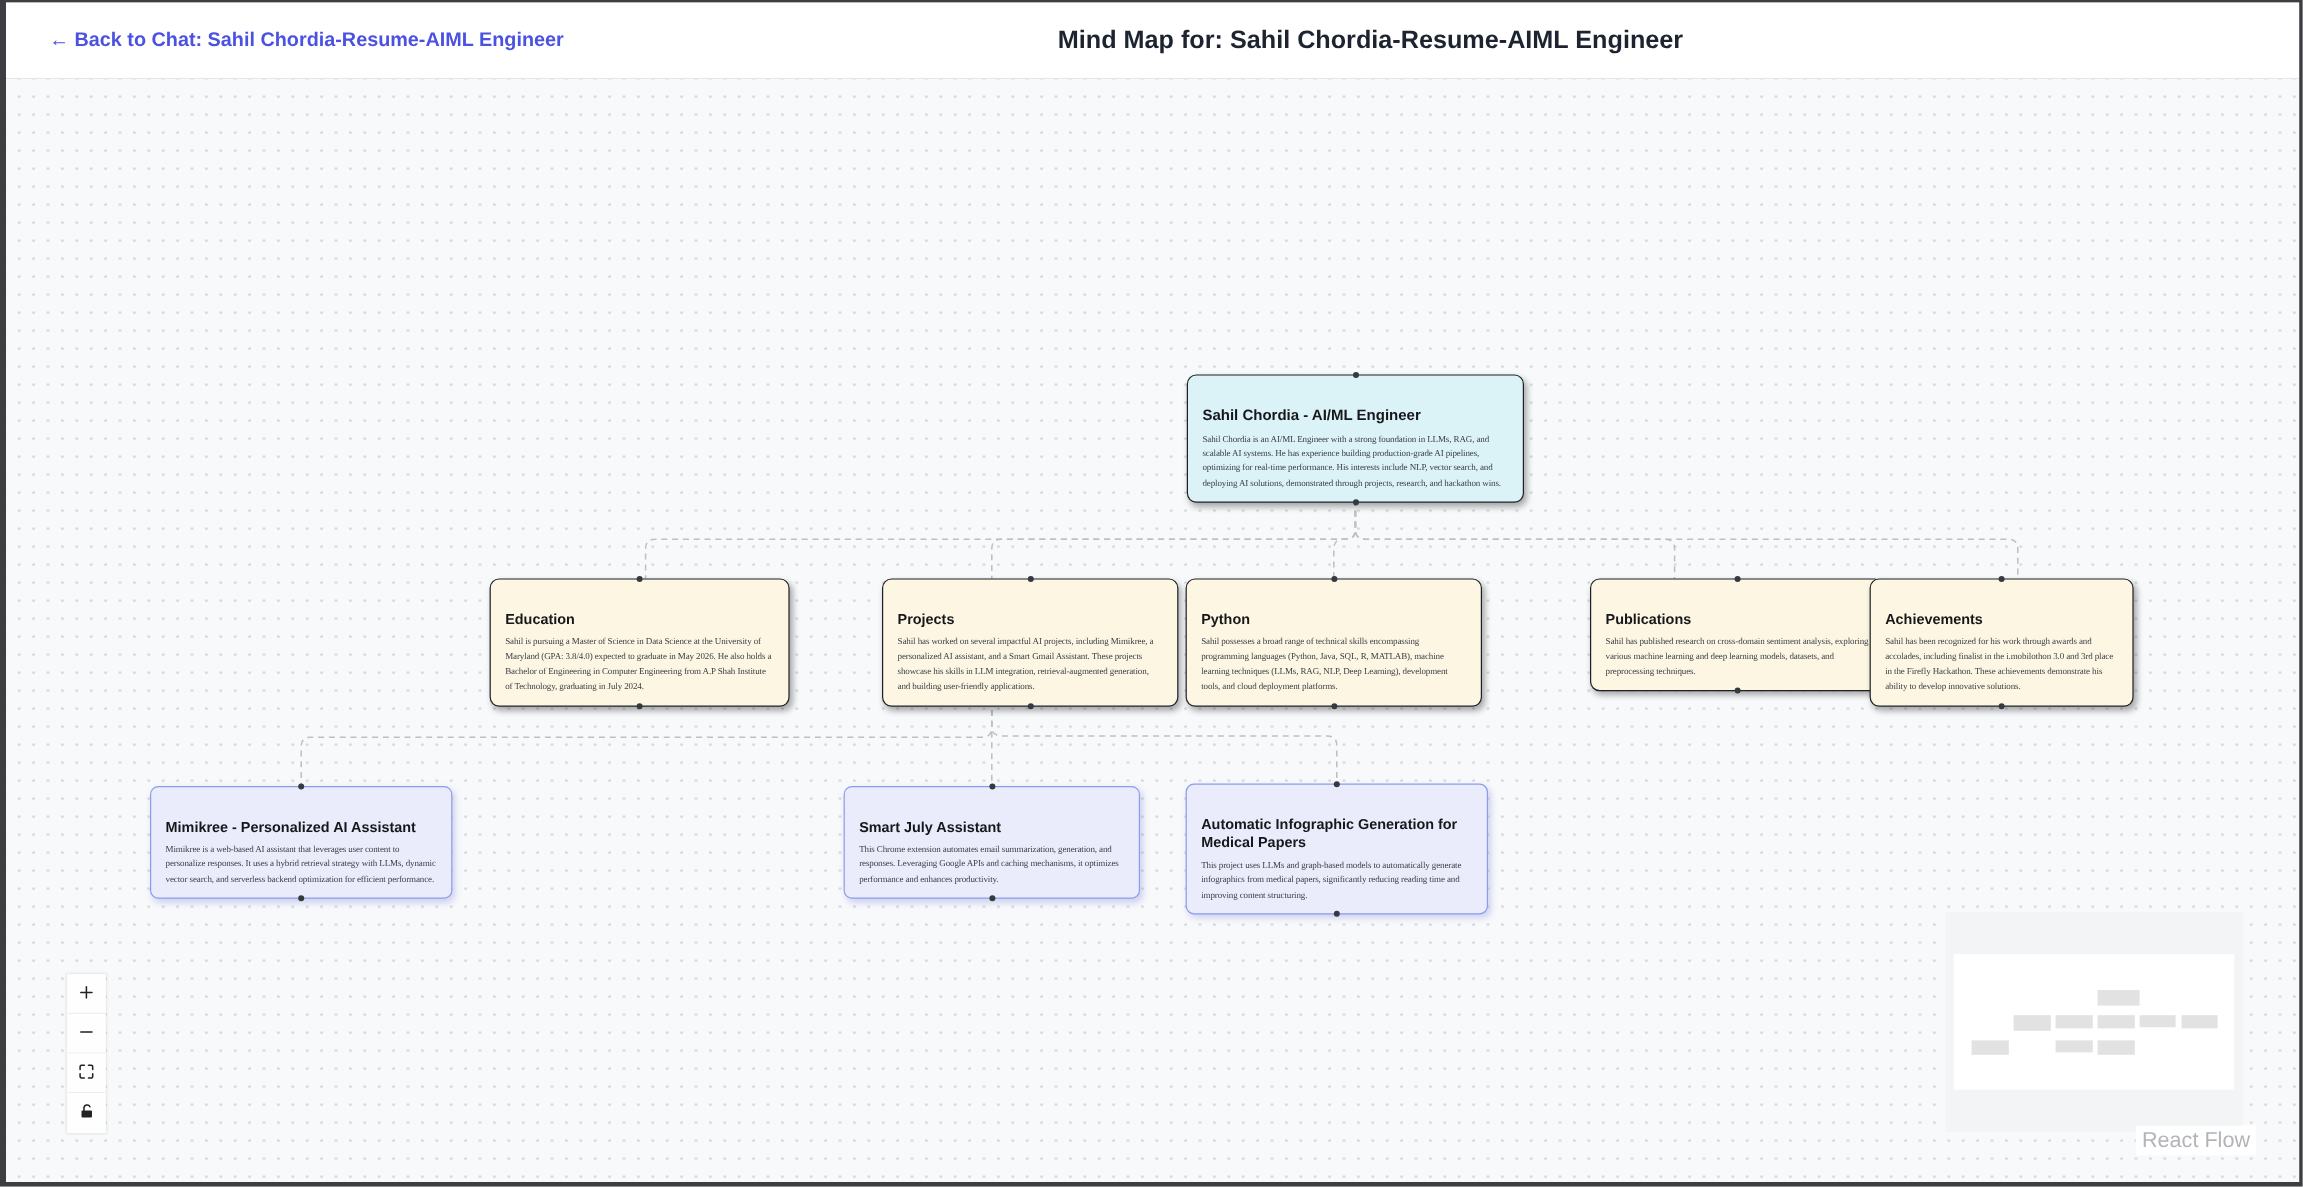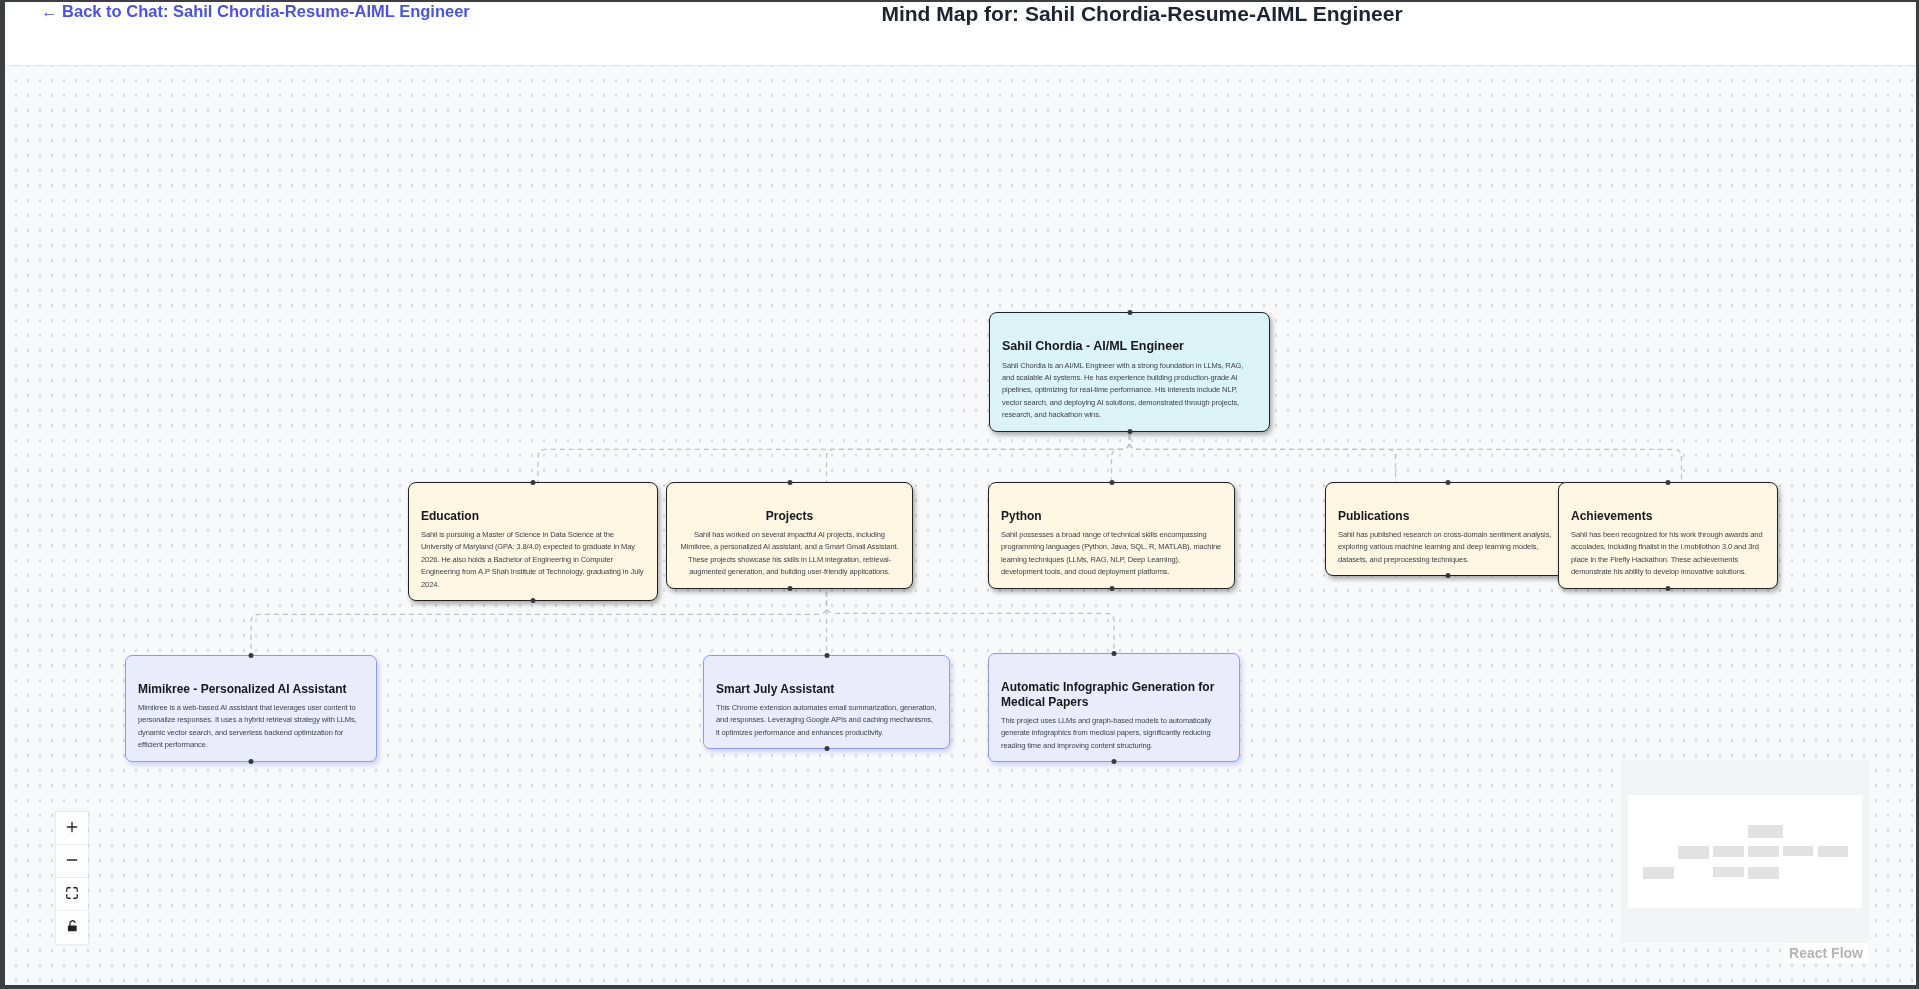--- a/index.html
+++ b/index.html
@@ -7,58 +7,58 @@
     --root-fill:#dbf2f7; --branch-fill:#fdf6e2; --leaf-fill:#eaecfb;
     --dark-border:#1d2126; --leaf-border:#8b9cee;
     --edge:#bcc0c7; --canvas-bg:#f8f9fb; --dot:#d7d8db; --attribution-text:#b3b4b8;
   }
   html,body{margin:0;padding:0;background:#fff;}
   body{font-family:"Liberation Sans","DejaVu Sans",sans-serif;}
   .page{width:1919px;height:989px;box-sizing:border-box;border:solid #3c3e41;
         border-width:2px 3px 4px 5px;display:flex;flex-direction:column;overflow:hidden;background:#fff;}
   
   .app-header{height:64px;flex:none;background:#fff;border-bottom:1px solid #e4e5e8;
-        position:relative;display:flex;align-items:flex-start;padding:0 36px;box-sizing:border-box;}
+        position:relative;display:flex;align-items:center;padding:0 36px;box-sizing:border-box;}
   .back-link{color:var(--link);font-size:16.5px;font-weight:700;text-decoration:none;cursor:pointer;}
   .page-title{position:absolute;left:59.5%;transform:translateX(-50%);white-space:nowrap;
         font-size:21px;font-weight:700;color:var(--title-text);}
   
   .flow-canvas{flex:1;position:relative;overflow:hidden;background-color:var(--canvas-bg);
         background-image:radial-gradient(circle,var(--dot) 1.1px,transparent 1.3px);
         background-size:12px 15px;background-position:5px 7px;}
   #edges-svg{position:absolute;left:0;top:0;pointer-events:none;}
   .edge-path{fill:none;stroke:var(--edge);stroke-width:1.3;stroke-dasharray:5 4;}
   
   .node{position:absolute;box-sizing:border-box;padding:26px 12px 9px;border-radius:8px;}
   .node.root{background:var(--root-fill);border:1.6px solid var(--dark-border);box-shadow:2px 3px 5px rgba(0,0,0,.33);}
   .node.branch{background:var(--branch-fill);border:1.6px solid var(--dark-border);box-shadow:2px 3px 5px rgba(0,0,0,.33);}
   .node.leaf{background:var(--leaf-fill);border:1.5px solid var(--leaf-border);border-radius:7px;
         box-shadow:2px 3px 5px rgba(110,120,210,.30);}
   .node-title{font-size:12px;font-weight:700;color:#15171b;margin-bottom:5px;line-height:1.25;}
   .node.root .node-title{font-size:12.5px;}
-  .node-body{font-size:7.5px;line-height:12.4px;color:#3e4248;letter-spacing:-0.1px;}
+  .node-body{font-size:7.5px;line-height:12.4px;color:#3e4248;letter-spacing:-0.1px;font-family:Liberation Serif, serif;}
   .handle{position:absolute;left:50%;transform:translateX(-50%);width:5px;height:5px;
         border-radius:50%;background:#343a40;}
   .handle.top{top:-3px;} .handle.bottom{bottom:-3px;}
   
   .flow-controls{position:absolute;left:51px;bottom:41px;width:32px;background:#fff;
         box-shadow:0 0 2px 1px rgba(0,0,0,.08);display:flex;flex-direction:column;}
   .ctrl-btn{width:32px;height:33px;box-sizing:border-box;background:#fefefe;border:none;
         border-bottom:1px solid #eee;display:flex;align-items:center;justify-content:center;
         cursor:pointer;padding:0;}
   .ctrl-btn:last-child{border-bottom:none;}
   .ctrl-btn svg{width:14px;height:14px;stroke:#222;fill:none;stroke-width:2.2;stroke-linecap:round;stroke-linejoin:round;}
   .ctrl-btn svg .filled{fill:#222;stroke:none;}
   
   .minimap{position:absolute;right:47px;bottom:42px;width:248px;height:183px;background:#f3f4f5;}
   .mm-viewport{position:absolute;background:#fff;}
   .mm-node{position:absolute;background:#e2e2e2;}
   
-  .attribution{position:absolute;right:48px;bottom:22px;background:rgba(255,255,255,.92);
-        padding:2px 5px;font-size:14px;color:var(--attribution-text);text-decoration:none;font-weight:bold;}
+  .attribution{position:absolute;right:36px;bottom:22px;background:rgba(255,255,255,.92);
+        padding:2px 5px;font-size:18px;color:var(--attribution-text);text-decoration:none;}
 </style>
 </head>
 <body>
 
 <div class="page">
 
   <div class="app-header">
     <a class="back-link" href="#">← Back to Chat: Sahil Chordia-Resume-AIML Engineer</a>
     <div class="page-title">Mind Map for: Sahil Chordia-Resume-AIML Engineer</div>
   </div>
@@ -80,21 +80,21 @@
           <div class="node-title">Sahil Chordia - AI/ML Engineer</div>
           <div class="node-body">Sahil Chordia is an AI/ML Engineer with a strong foundation in LLMs, RAG, and scalable AI systems. He has experience building production-grade AI pipelines, optimizing for real-time performance. His interests include NLP, vector search, and deploying AI solutions, demonstrated through projects, research, and hackathon wins.</div>
           <div class="handle bottom"></div>
         </div>
         <div class="node branch" style="left: 403px; top: 416px; width: 250px;">
           <div class="handle top"></div>
           <div class="node-title">Education</div>
           <div class="node-body">Sahil is pursuing a Master of Science in Data Science at the University of Maryland (GPA: 3.8/4.0) expected to graduate in May 2026. He also holds a Bachelor of Engineering in Computer Engineering from A.P Shah Institute of Technology, graduating in July 2024.</div>
           <div class="handle bottom"></div>
         </div>
-        <div class="node branch" style="left: 661px; top: 416px; width: 247px; text-align: center;">
+        <div class="node branch" style="left: 730px; top: 416px; width: 247px;">
           <div class="handle top"></div>
           <div class="node-title">Projects</div>
           <div class="node-body">Sahil has worked on several impactful AI projects, including Mimikree, a personalized AI assistant, and a Smart Gmail Assistant.  These projects showcase his skills in LLM integration, retrieval-augmented generation, and building user-friendly applications.</div>
           <div class="handle bottom"></div>
         </div>
         <div class="node branch" style="left: 983px; top: 416px; width: 247px;">
           <div class="handle top"></div>
           <div class="node-title">Python</div>
           <div class="node-body">Sahil possesses a broad range of technical skills encompassing programming languages (Python, Java, SQL, R, MATLAB), machine learning techniques (LLMs, RAG, NLP, Deep Learning), development tools, and cloud deployment platforms.</div>
           <div class="handle bottom"></div>

